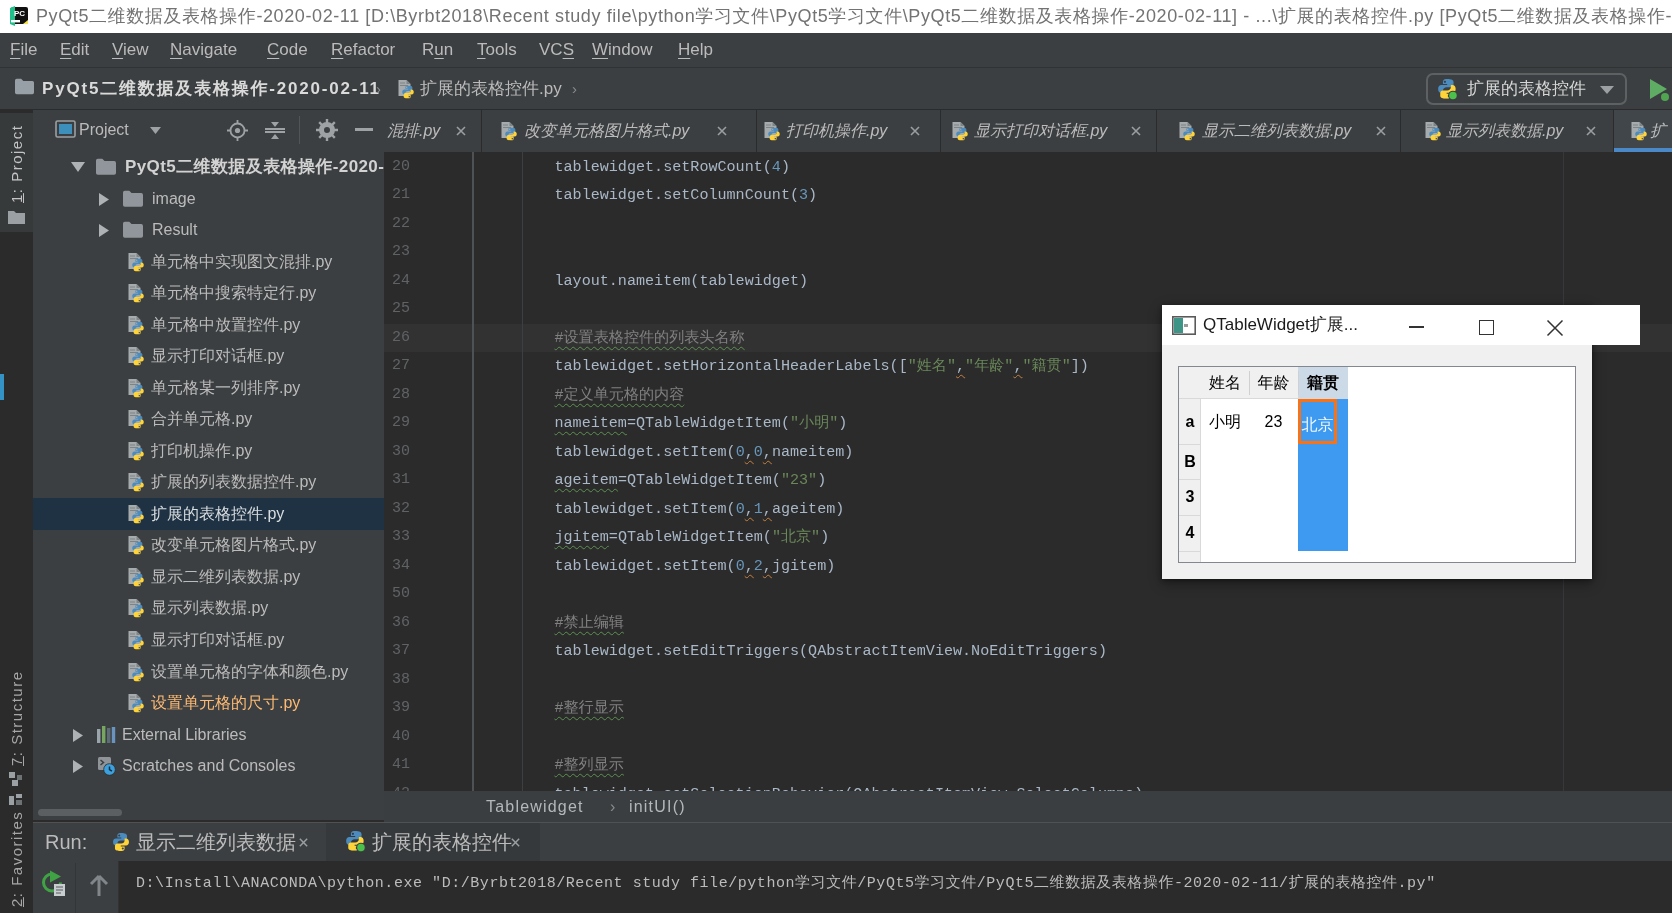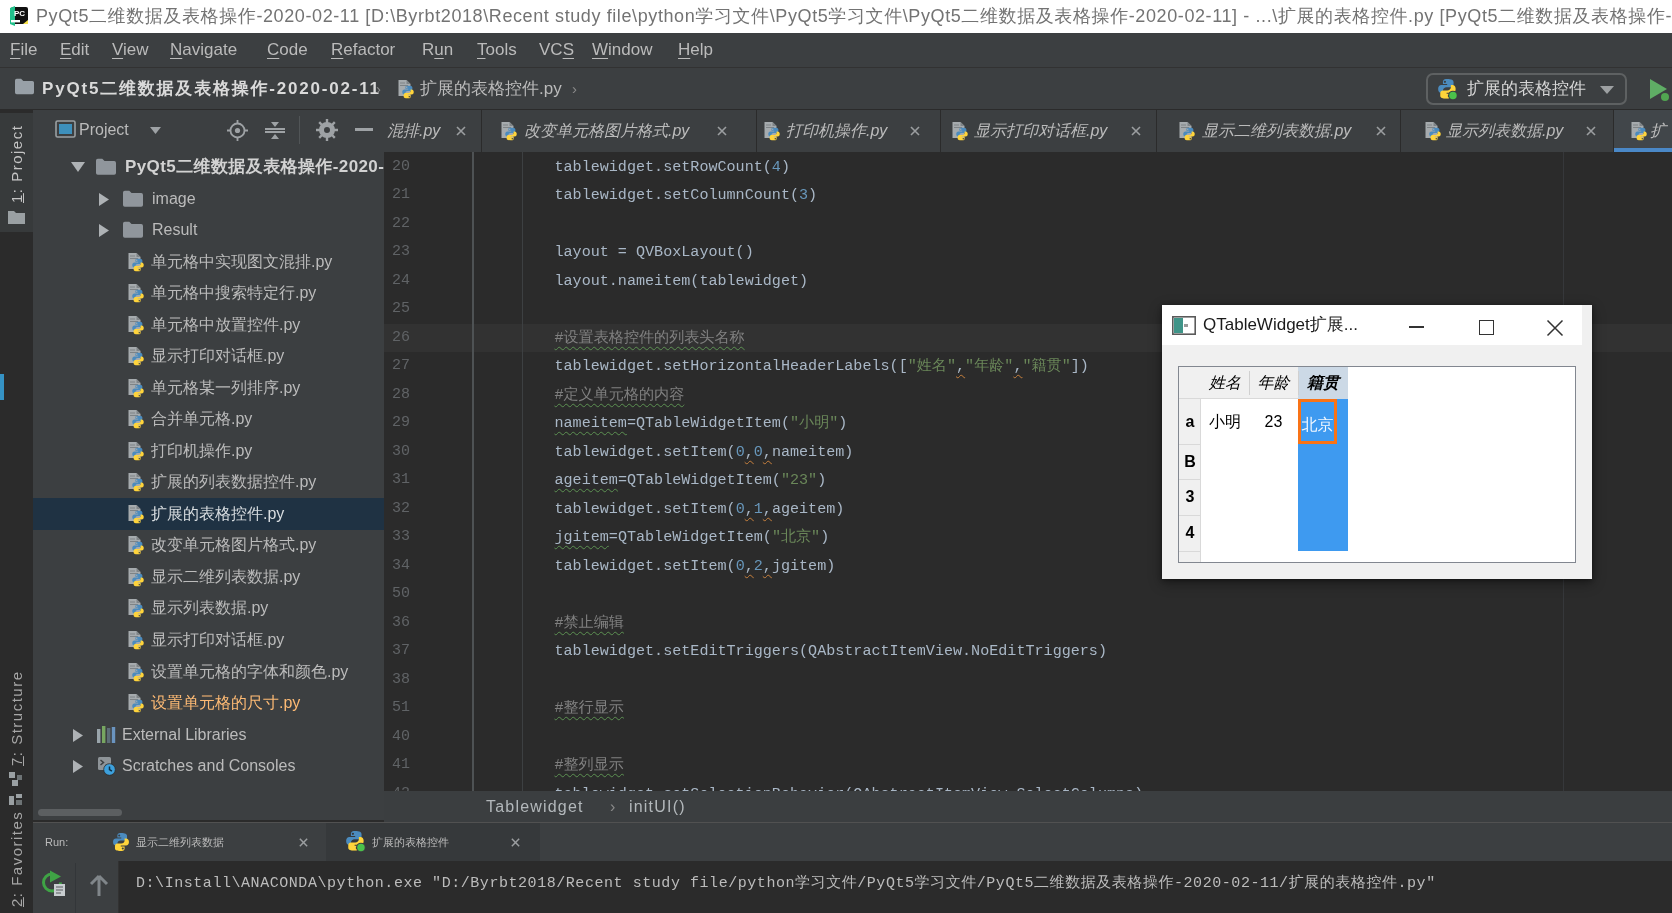--- a/index.html
+++ b/index.html
@@ -31,30 +31,30 @@
 .sel { background:#1f3243; }
 
 
 #tabbar { left:384px; top:110px; width:1288px; height:42px; background:#3c3f41; }
 .tab { position:absolute; top:0; height:42px; border-right:1px solid #2b2b2b; color:#bbbbbb; font-size:16px;font-style:italic; }
 .tab .tx { position:absolute; top:0; height:42px; line-height:42px; }
 #editor { left:384px; top:152px; width:1288px; height:639px; background:#2b2b2b; overflow:hidden; }
 #breadcrumbs { left:384px; top:791px; width:1288px; height:31px; background:#3b3e40; color:#b3b8bb; font-size:16px; line-height:31px; letter-spacing:1.2px; }
 
 
-#runhdr { left:33px; top:822px; width:1639px; height:39px; background:#3c3f41; border-top:1px solid #515151; color:#bbbbbb; font-size:11px; }
+#runhdr { left:33px; top:822px; width:1639px; height:39px; background:#3c3f41; border-top:1px solid #515151; color:#bbbbbb; font-size:20px; }
 #runconsole { left:33px; top:861px; width:1639px; height:52px; background:#2b2b2b; }
 
 
 #qtwin { left:1162px; top:305px; width:430px; height:274px; background:#f0f0f0;
   box-shadow:0 4px 12px rgba(0,0,0,0.4), 0 1px 4px rgba(0,0,0,0.35); }
-#qtitle { left:0; top:0; width:420px; height:40px; background:#ffffff; }
+#qtitle { left:0; top:0; width:478px; height:40px; background:#ffffff; }
 
 .mono { font-family:"Liberation Mono", monospace; }
-.qh { height:32px; line-height:32px; text-align:center; font-size:16px; color:#000;font-style:italic; }
+.qh { height:32px; line-height:32px; text-align:center; font-size:16px; color:#000; }
 .qv { width:22px; text-align:center; font-size:16px; font-weight:bold; color:#000; }
 .qc { text-align:center; font-size:16px; color:#000; }
 
 
 .ln { position:absolute; left:0; width:88px; height:28.5px; line-height:28.5px; text-align:right; padding-right:62px; color:#606366; font-family:"Liberation Mono",monospace; font-size:15px; }
 .cl { position:absolute; left:98px; height:28.5px; line-height:28.5px; color:#a9b7c6; font-family:"Liberation Mono",monospace; font-size:15.1px; white-space:pre; }
 .cm { color:#808080; text-decoration:underline wavy #5c9152 1px; text-underline-offset:4px; text-decoration-skip-ink:none; }
 .st { color:#6a8759; }
 .nu { color:#6897bb; }
 .wv { text-decoration:underline wavy #5c9152 1px; text-underline-offset:4px; text-decoration-skip-ink:none; }
@@ -387,21 +387,20 @@
     <div class="abs" style="left:0;top:171.75px;width:1288px;height:28.5px;background:#323232"></div>
     <div class="abs" style="left:88px;top:0;width:2px;height:645px;background:#4e5254"></div>
     <div class="abs" style="left:138px;top:0;width:1px;height:645px;background:#3d4042"></div>
     <div class="abs" style="left:1179px;top:0;width:1px;height:645px;background:#36383b"></div>
     <div class="ln" style="top:0.75px">20</div>
     <div class="cl" style="top:0.75px">        tablewidget.setRowCount(<span class="nu">4</span>)</div>
     <div class="ln" style="top:29.25px">21</div>
     <div class="cl" style="top:29.25px">        tablewidget.setColumnCount(<span class="nu">3</span>)</div>
     <div class="ln" style="top:57.75px">22</div>
     <div class="ln" style="top:86.25px">23</div>
-    <div class="cl" style="top:86.25px">        layout = QVBoxLayout()</div>
     <div class="ln" style="top:114.75px">24</div>
     <div class="cl" style="top:114.75px">        layout.nameitem(tablewidget)</div>
     <div class="ln" style="top:143.25px">25</div>
     <div class="ln" style="top:171.75px">26</div>
     <div class="cl" style="top:171.75px">        <span class="cm">#设置表格控件的列表头名称</span></div>
     <div class="ln" style="top:200.25px">27</div>
     <div class="cl" style="top:200.25px">        tablewidget.setHorizontalHeaderLabels([<span class="st">"姓名"</span><span class="ov">,</span><span class="st">"年龄"</span><span class="ov">,</span><span class="st">"籍贯"</span>])</div>
     <div class="ln" style="top:228.75px">28</div>
     <div class="cl" style="top:228.75px">        <span class="cm">#定义单元格的内容</span></div>
     <div class="ln" style="top:257.25px">29</div>
@@ -415,21 +414,21 @@
     <div class="ln" style="top:371.25px">33</div>
     <div class="cl" style="top:371.25px">        <span class="wv">jgitem</span>=QTableWidgetItem(<span class="st">"北京"</span>)</div>
     <div class="ln" style="top:399.75px">34</div>
     <div class="cl" style="top:399.75px">        tablewidget.setItem(<span class="nu">0</span><span class="ov">,</span><span class="nu">2</span><span class="ov">,</span>jgitem)</div>
     <div class="ln" style="top:428.25px">50</div>
     <div class="ln" style="top:456.75px">36</div>
     <div class="cl" style="top:456.75px">        <span class="cm">#禁止编辑</span></div>
     <div class="ln" style="top:485.25px">37</div>
     <div class="cl" style="top:485.25px">        tablewidget.setEditTriggers(QAbstractItemView.NoEditTriggers)</div>
     <div class="ln" style="top:513.75px">38</div>
-    <div class="ln" style="top:542.25px">51</div>
+    <div class="ln" style="top:542.25px">39</div>
     <div class="cl" style="top:542.25px">        <span class="cm">#整行显示</span></div>
     <div class="ln" style="top:570.75px">40</div>
     <div class="ln" style="top:599.25px">41</div>
     <div class="cl" style="top:599.25px">        <span class="cm">#整列显示</span></div>
     <div class="ln" style="top:627.75px">42</div>
     <div class="cl" style="top:627.75px">        tablewidget.setSelectionBehavior(QAbstractItemView.SelectColumns)</div>
   </div>
   <div class="abs" id="breadcrumbs">
     <div class="abs" style="left:102px">Tablewidget</div>
     <div class="abs" style="left:226px;color:#8a8a8a">›</div>

